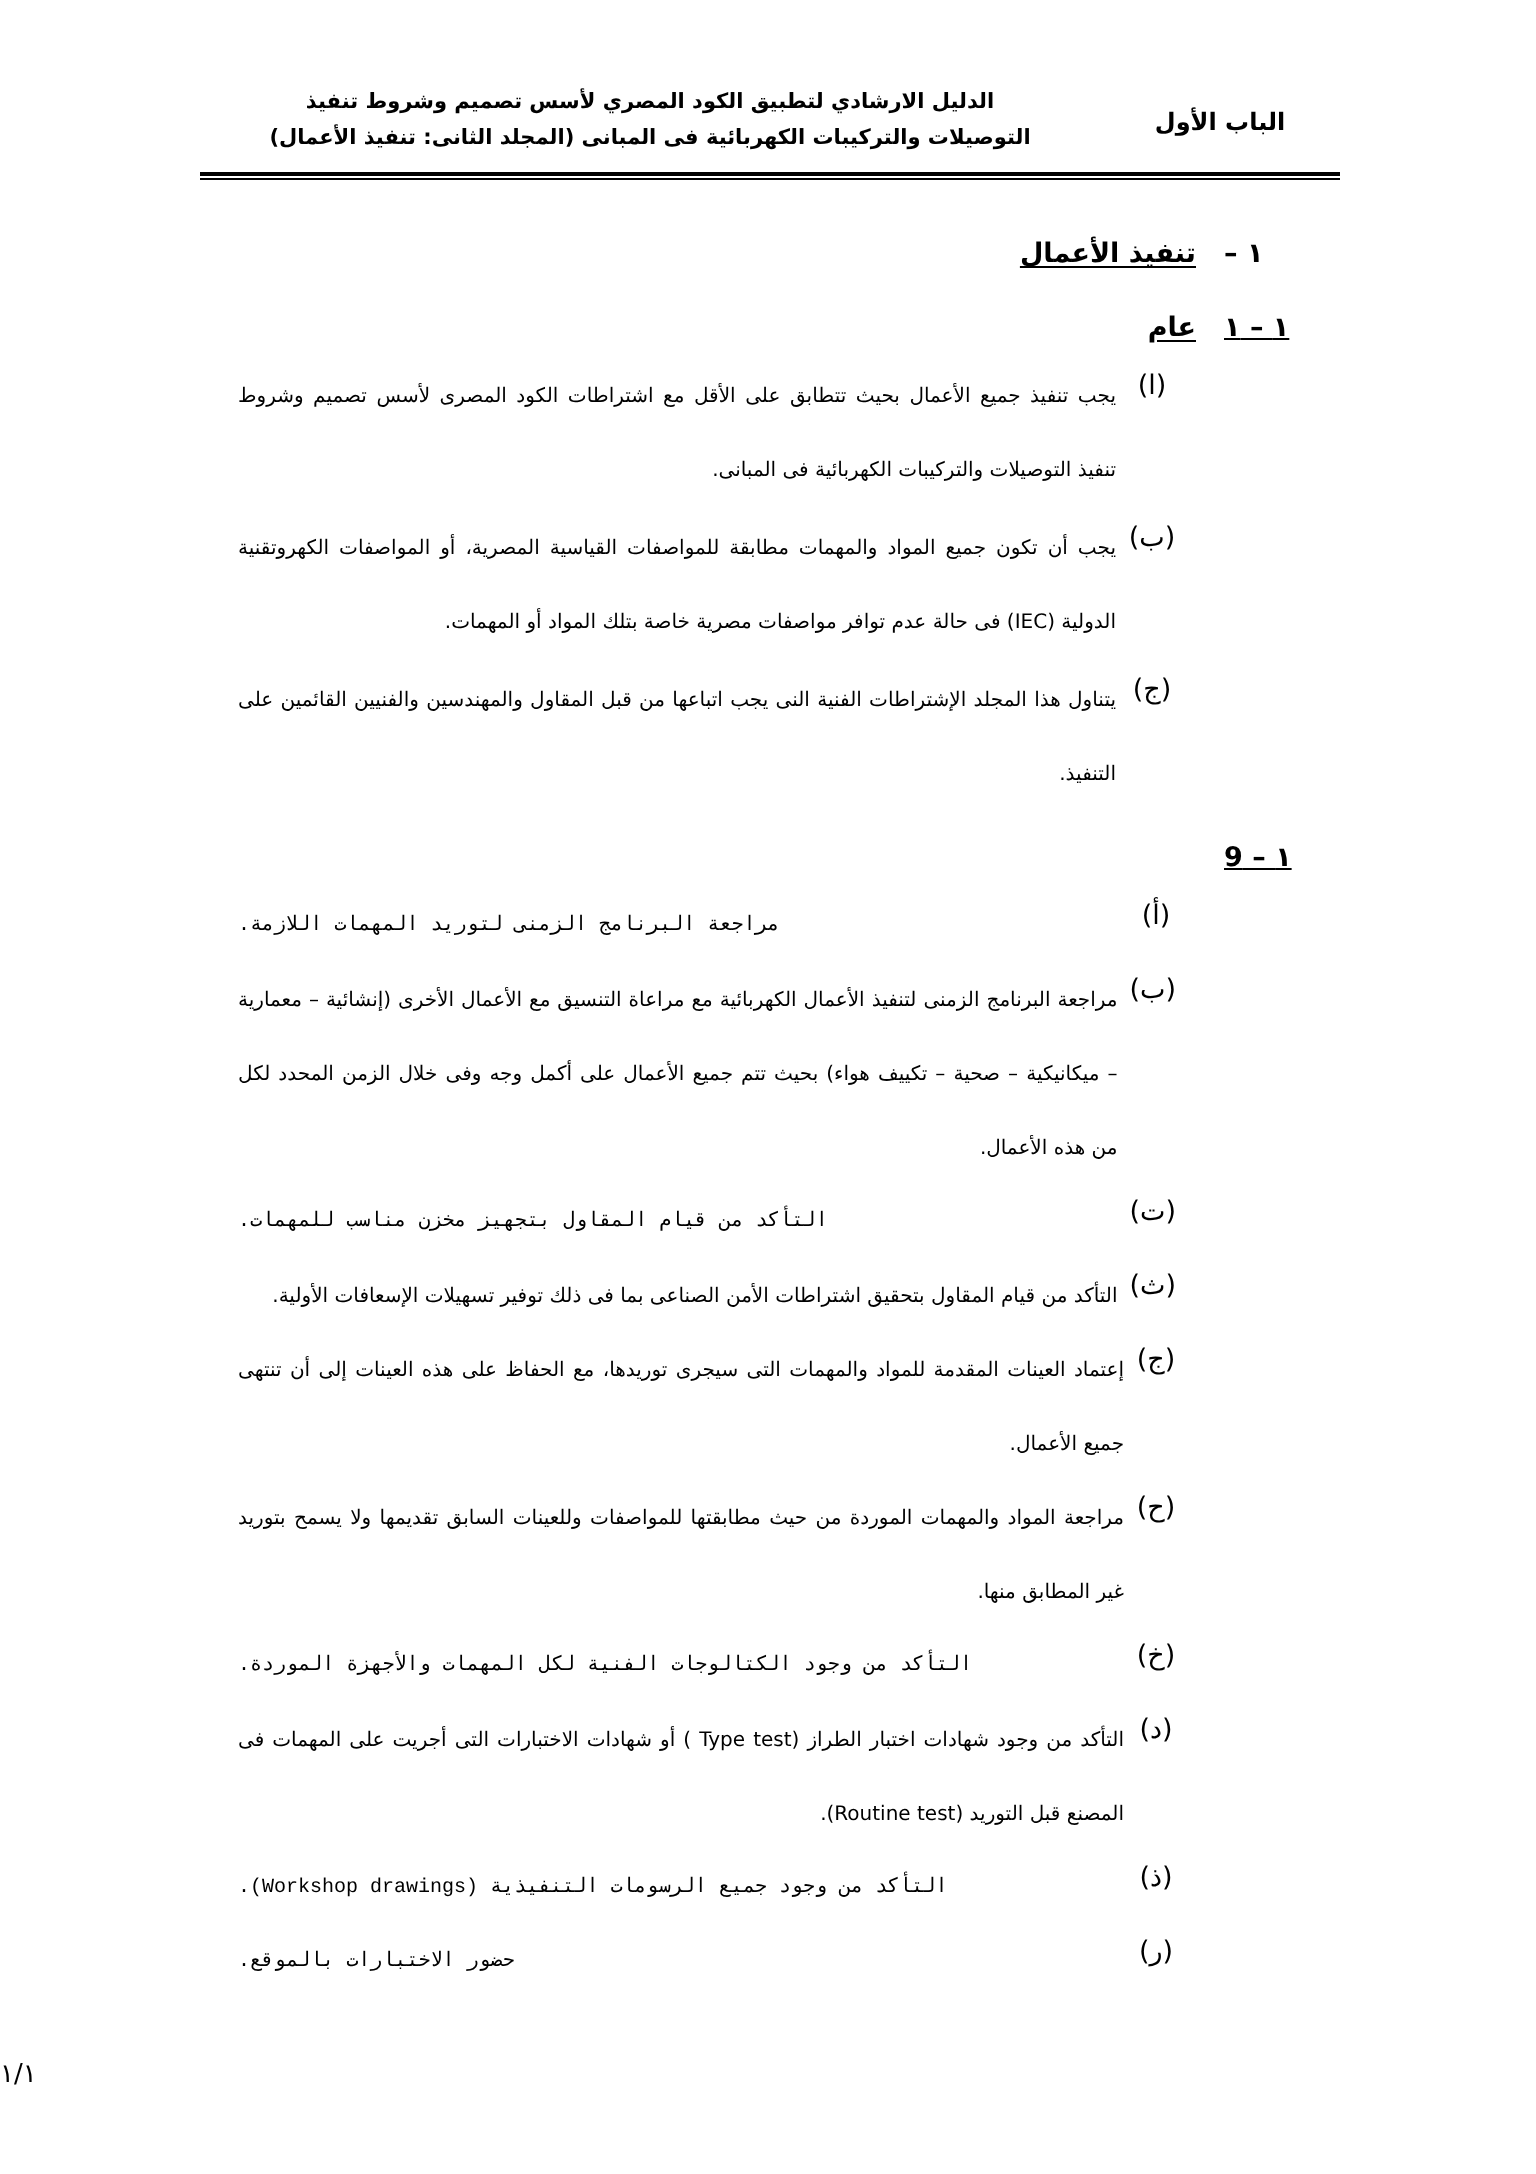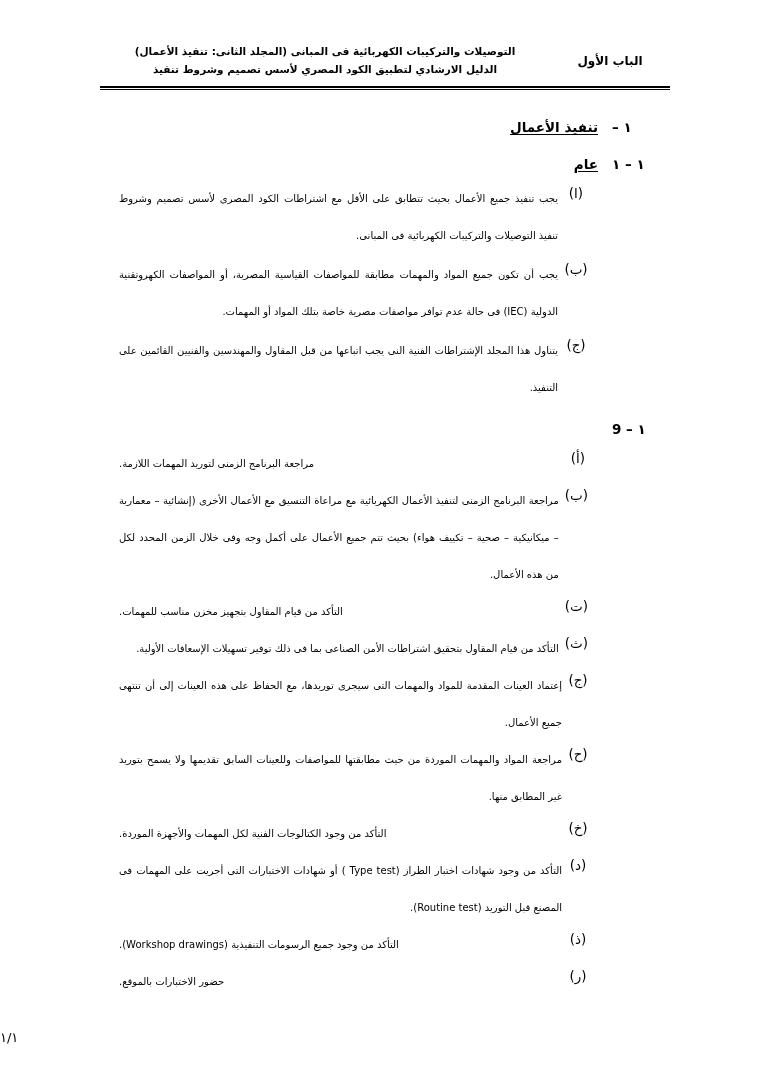--- a/index.html
+++ b/index.html
@@ -109,20 +109,21 @@
     font-weight: bold;
     font-size: 13.5px;
     text-decoration: underline;
     text-underline-offset: 2px;
   }
   .section-head.sub {
     margin-top: 10px;
   }
   .section-head.sub .num {
     font-weight: bold;
+    text-decoration: underline;
   }
 
   
   .items {
     margin: 0;
     padding: 0;
   }
   .item {
     display: flex;
     flex-direction: row;
@@ -142,20 +143,21 @@
   .item .text {
     flex: 1 1 auto;
     text-align: justify;
     text-align-last: right;
     font-size: 10px;
     line-height: 37px;
     margin-left: 21px;
   }
   .item .text.last-center {
     text-align-last: left;
+    font-family: Liberation Mono, monospace;
   }
 
   .items-a {
     padding-right: 84px;
     padding-left: 0;
   }
   .items-b {
     padding-right: 84px;
     padding-left: 0;
   }
@@ -176,22 +178,22 @@
     direction: rtl;
   }
 </style>
 </head>
 <body>
 
 <div class="page">
 
   <div class="header">
     <div class="header-right">
+      <div class="header-line">الدليل الارشادي لتطبيق الكود المصري لأسس تصميم وشروط تنفيذ</div>
       <div class="header-line">التوصيلات والتركيبات الكهربائية فى المبانى (المجلد الثانى: تنفيذ الأعمال)</div>
-      <div class="header-line">الدليل الارشادي لتطبيق الكود المصري لأسس تصميم وشروط تنفيذ</div>
     </div>
     <div class="header-left">الباب الأول</div>
   </div>
 
   <div class="rule-wrap">
     <div class="rule-thick"></div>
     <div class="rule-thin"></div>
   </div>
 
   <div class="body">

